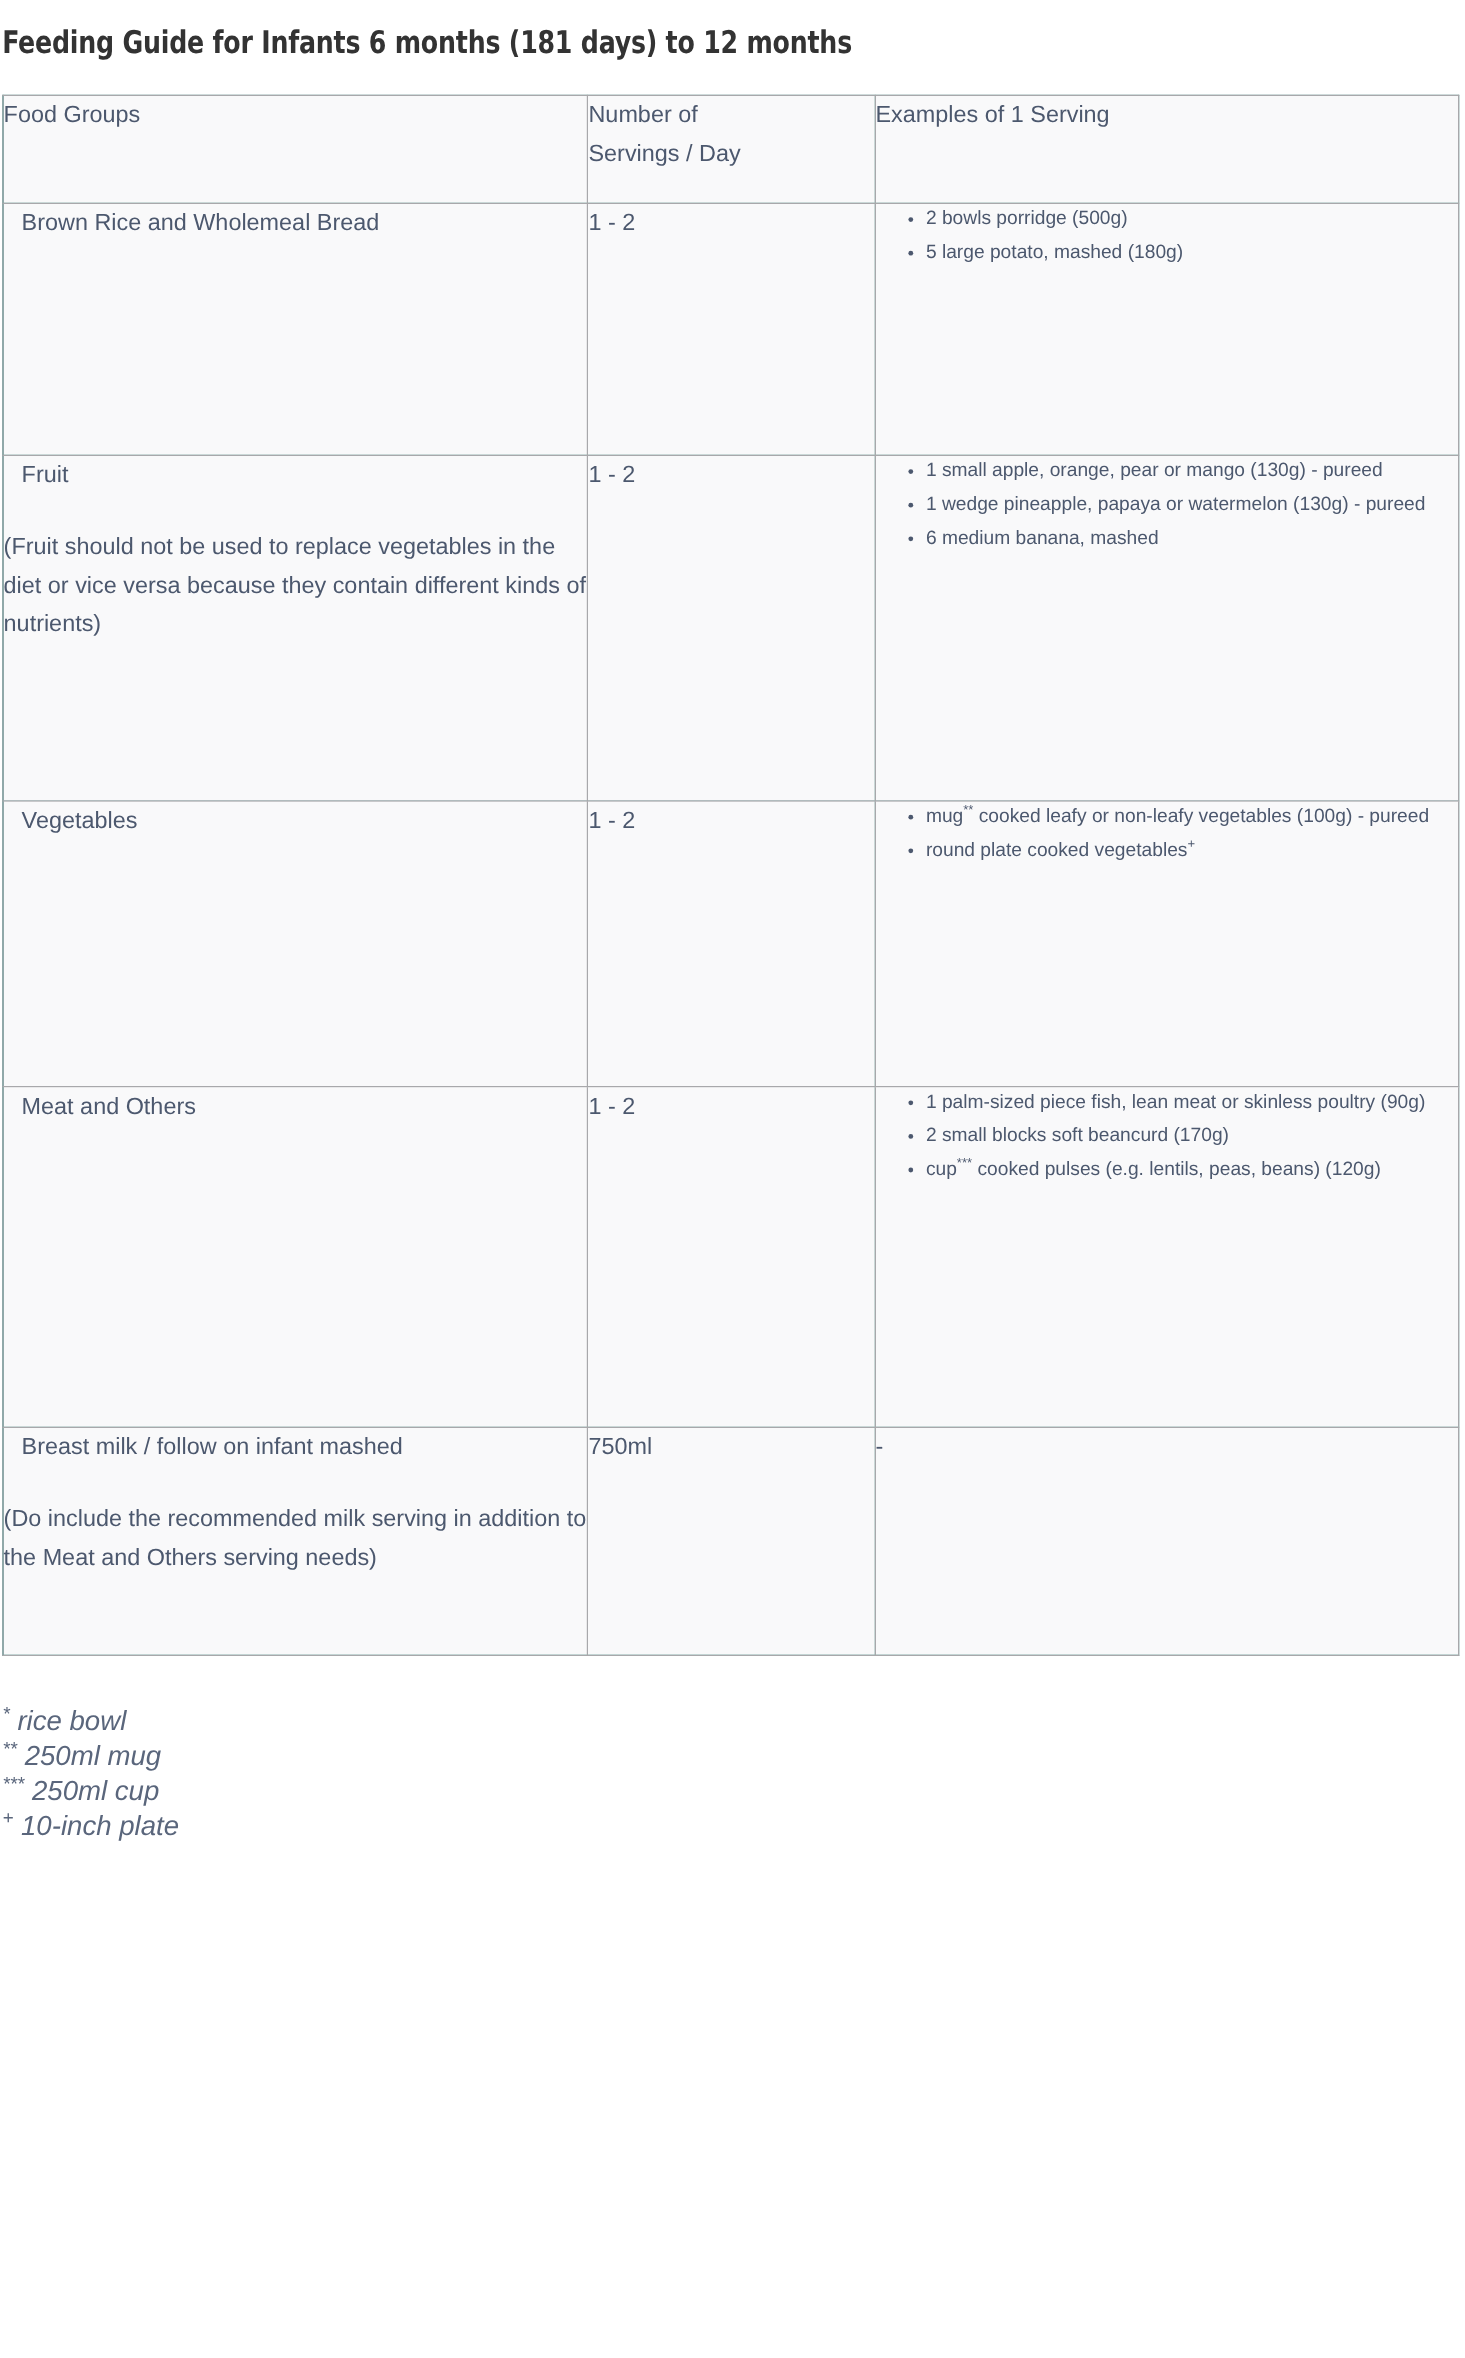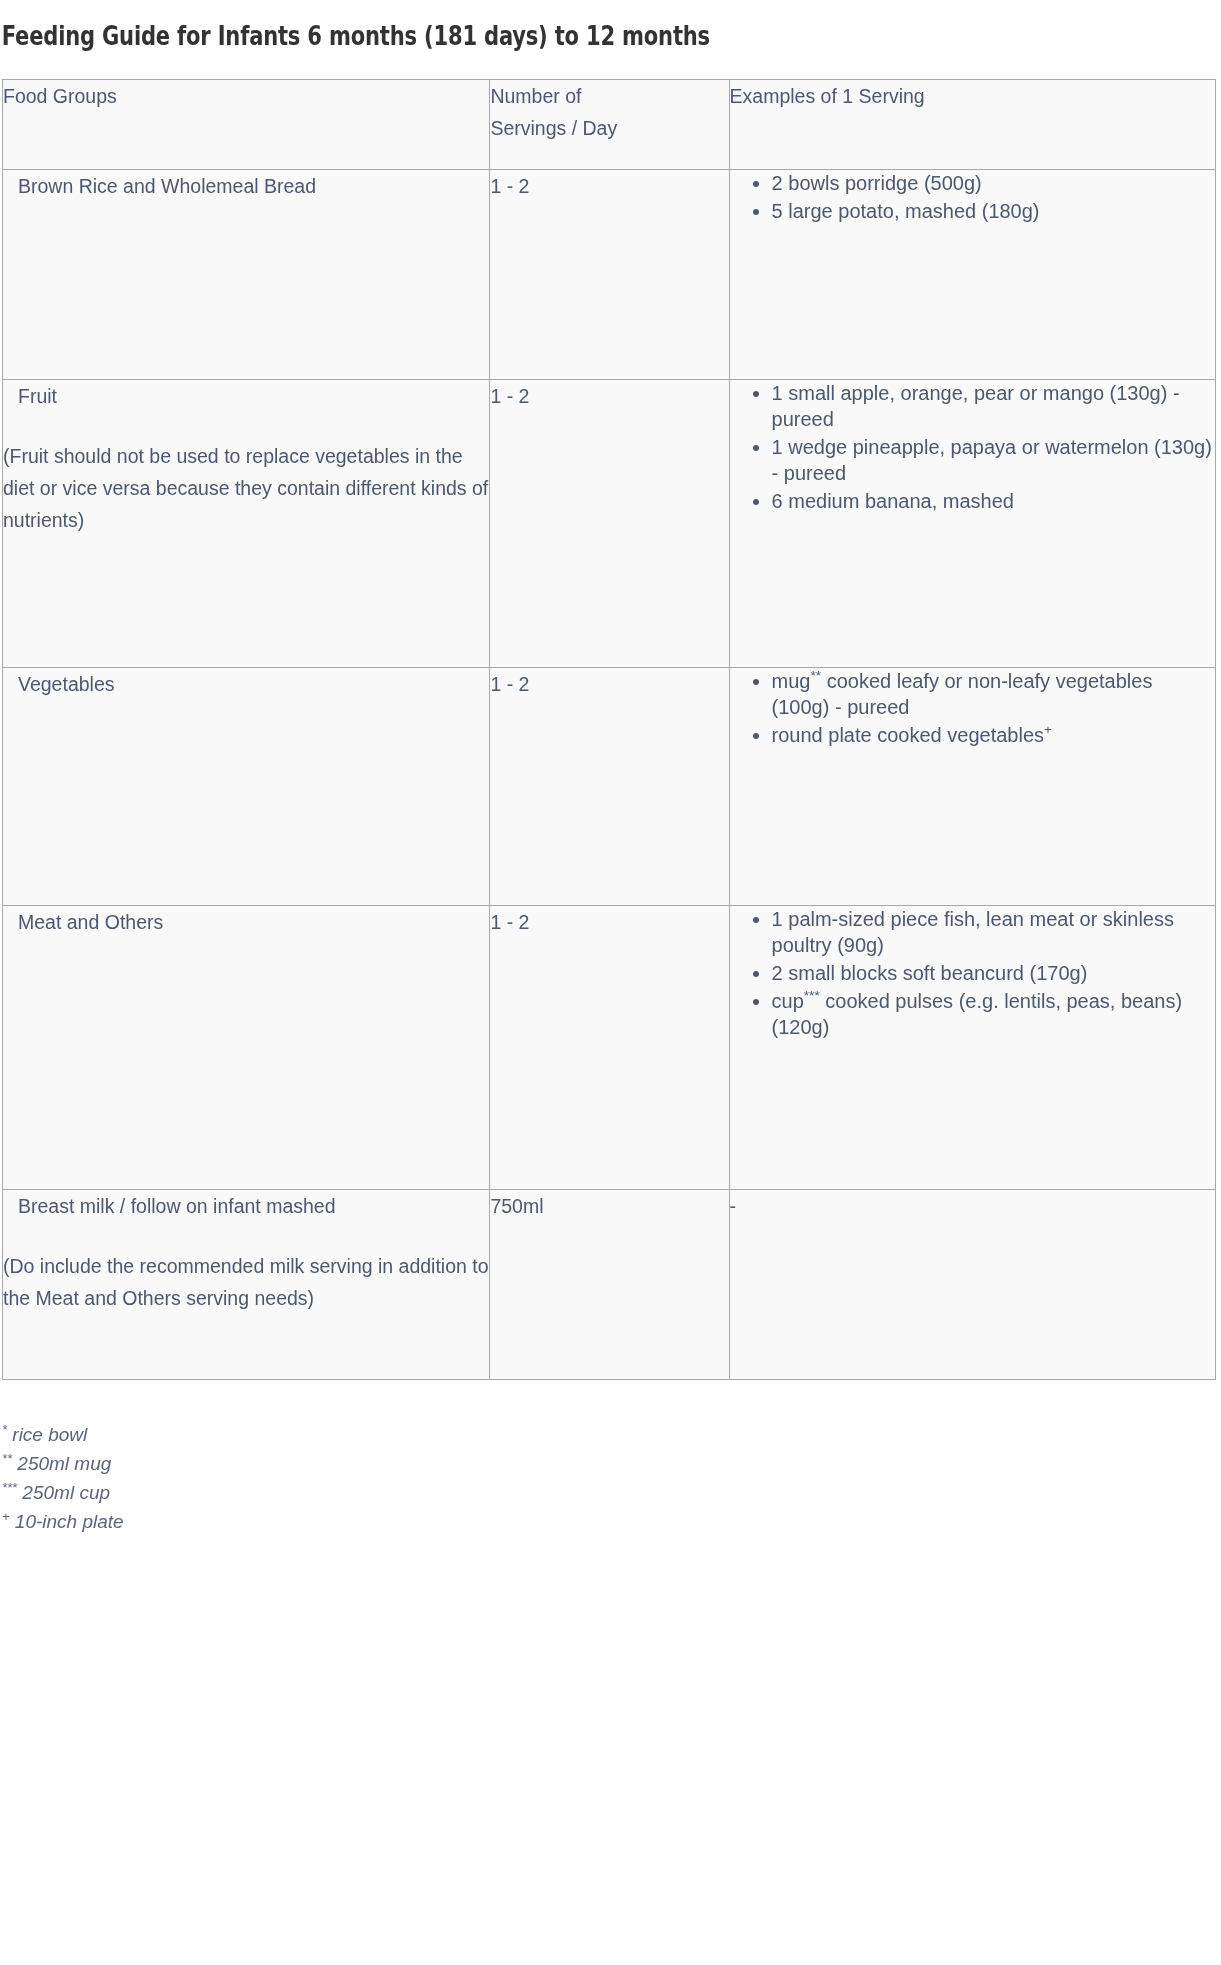--- a/index.html
+++ b/index.html
@@ -76,42 +76,42 @@
   .row-note {
     display: block;
     margin-top: 28px;
   }
   ul.serving-list {
     list-style: disc;
     margin: 0;
     padding-left: 42px;
   }
   ul.serving-list li {
-    font-size: 20px;
+    font-size: 16px;
     line-height: 26px;
     color: #4c586e;
     margin: 0 0 0 0;
     padding: 0;
   }
   ul.serving-list li + li { margin-top: 2px; }
   sup { font-size: 0.68em; line-height: 0; vertical-align: super; }
 
   
   tr.r-rice td   { height: 210px; }
   tr.r-fruit td  { height: 288px; }
   tr.r-veg td    { height: 238px; }
   tr.r-meat td   { height: 284px; }
   tr.r-milk td   { height: 190px; }
 
   .dash-cell { color: #4c586e; }
 
   .footnotes {
     margin: 40px 0 0 2px;
     font-style: italic;
-    font-size: 19px;
+    font-size: 23px;
     line-height: 29px;
     color: #5a667c;
   }
   .footnotes div { white-space: nowrap; }
   .fn-mark { font-style: italic; }
 </style>
 </head>
 <body>
 
 <div class="page">

